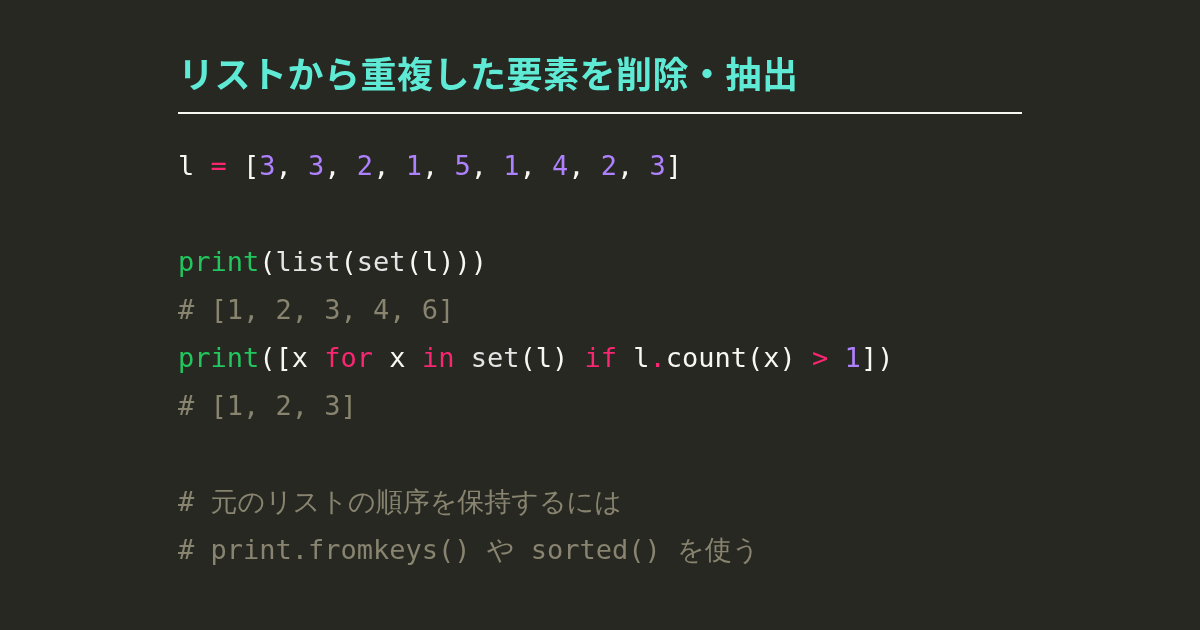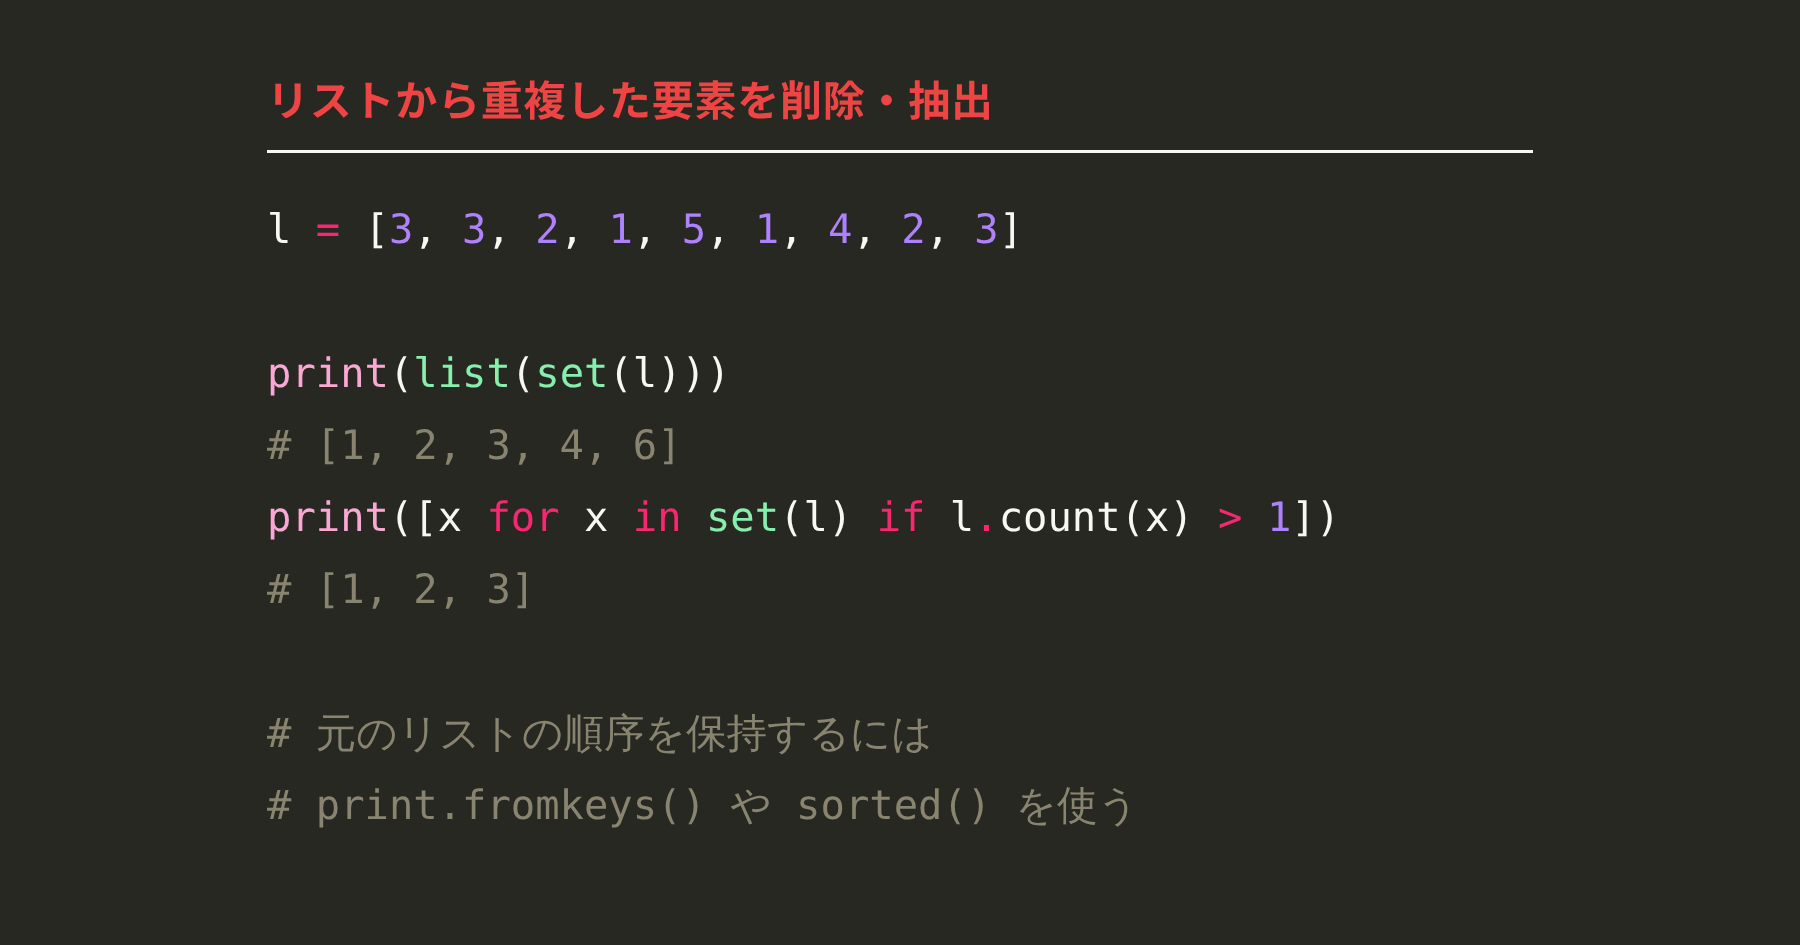--- a/index.html
+++ b/index.html
@@ -7,40 +7,40 @@
     width: 1200px;
     height: 630px;
     background: #272822;
     overflow: hidden;
     font-family: "Hiragino Kaku Gothic ProN", "Yu Gothic", "Meiryo", "Noto Sans CJK JP", sans-serif;
   }
   .page {
     padding: 46px 178px 0 178px;
   }
   h1.title {
-    color: #ef4444;
-    font-size: 28px;
+    color: #5eead4;
+    font-size: 36px;
     font-weight: 700;
     letter-spacing: 0.5px;
     padding-bottom: 14px;
     border-bottom: 2px solid #f8f8f2;
     margin-bottom: 28px;
   }
   pre.code {
     font-family: "Menlo", "Consolas", "DejaVu Sans Mono", "Liberation Mono", monospace;
     font-size: 27px;
     line-height: 1.78;
     color: #f8f8f2;
     white-space: pre;
   }
   .tok-def  { color: #f8f8f2; }     
   .tok-op   { color: #f92672; }     
   .tok-num  { color: #ae81ff; }     
-  .tok-fn   { color: #f9a8d4; }     
-  .tok-fn2  { color: #86efac; }     
+  .tok-fn   { color: #22c55e; }     
+  .tok-fn2  { color: #e5e5e5; }     
   .tok-com  { color: #88846f; }     
 </style>
 </head>
 <body>
 
 <div class="page">
   <h1 class="title">リストから重複した要素を削除・抽出</h1>
   <pre class="code" id="code-block"><span class="tok-def">l </span><span class="tok-op">=</span><span class="tok-def"> [</span><span class="tok-num">3</span><span class="tok-def">, </span><span class="tok-num">3</span><span class="tok-def">, </span><span class="tok-num">2</span><span class="tok-def">, </span><span class="tok-num">1</span><span class="tok-def">, </span><span class="tok-num">5</span><span class="tok-def">, </span><span class="tok-num">1</span><span class="tok-def">, </span><span class="tok-num">4</span><span class="tok-def">, </span><span class="tok-num">2</span><span class="tok-def">, </span><span class="tok-num">3</span><span class="tok-def">]</span>
 
 <span class="tok-fn">print</span><span class="tok-def">(</span><span class="tok-fn2">list</span><span class="tok-def">(</span><span class="tok-fn2">set</span><span class="tok-def">(l)))</span>

